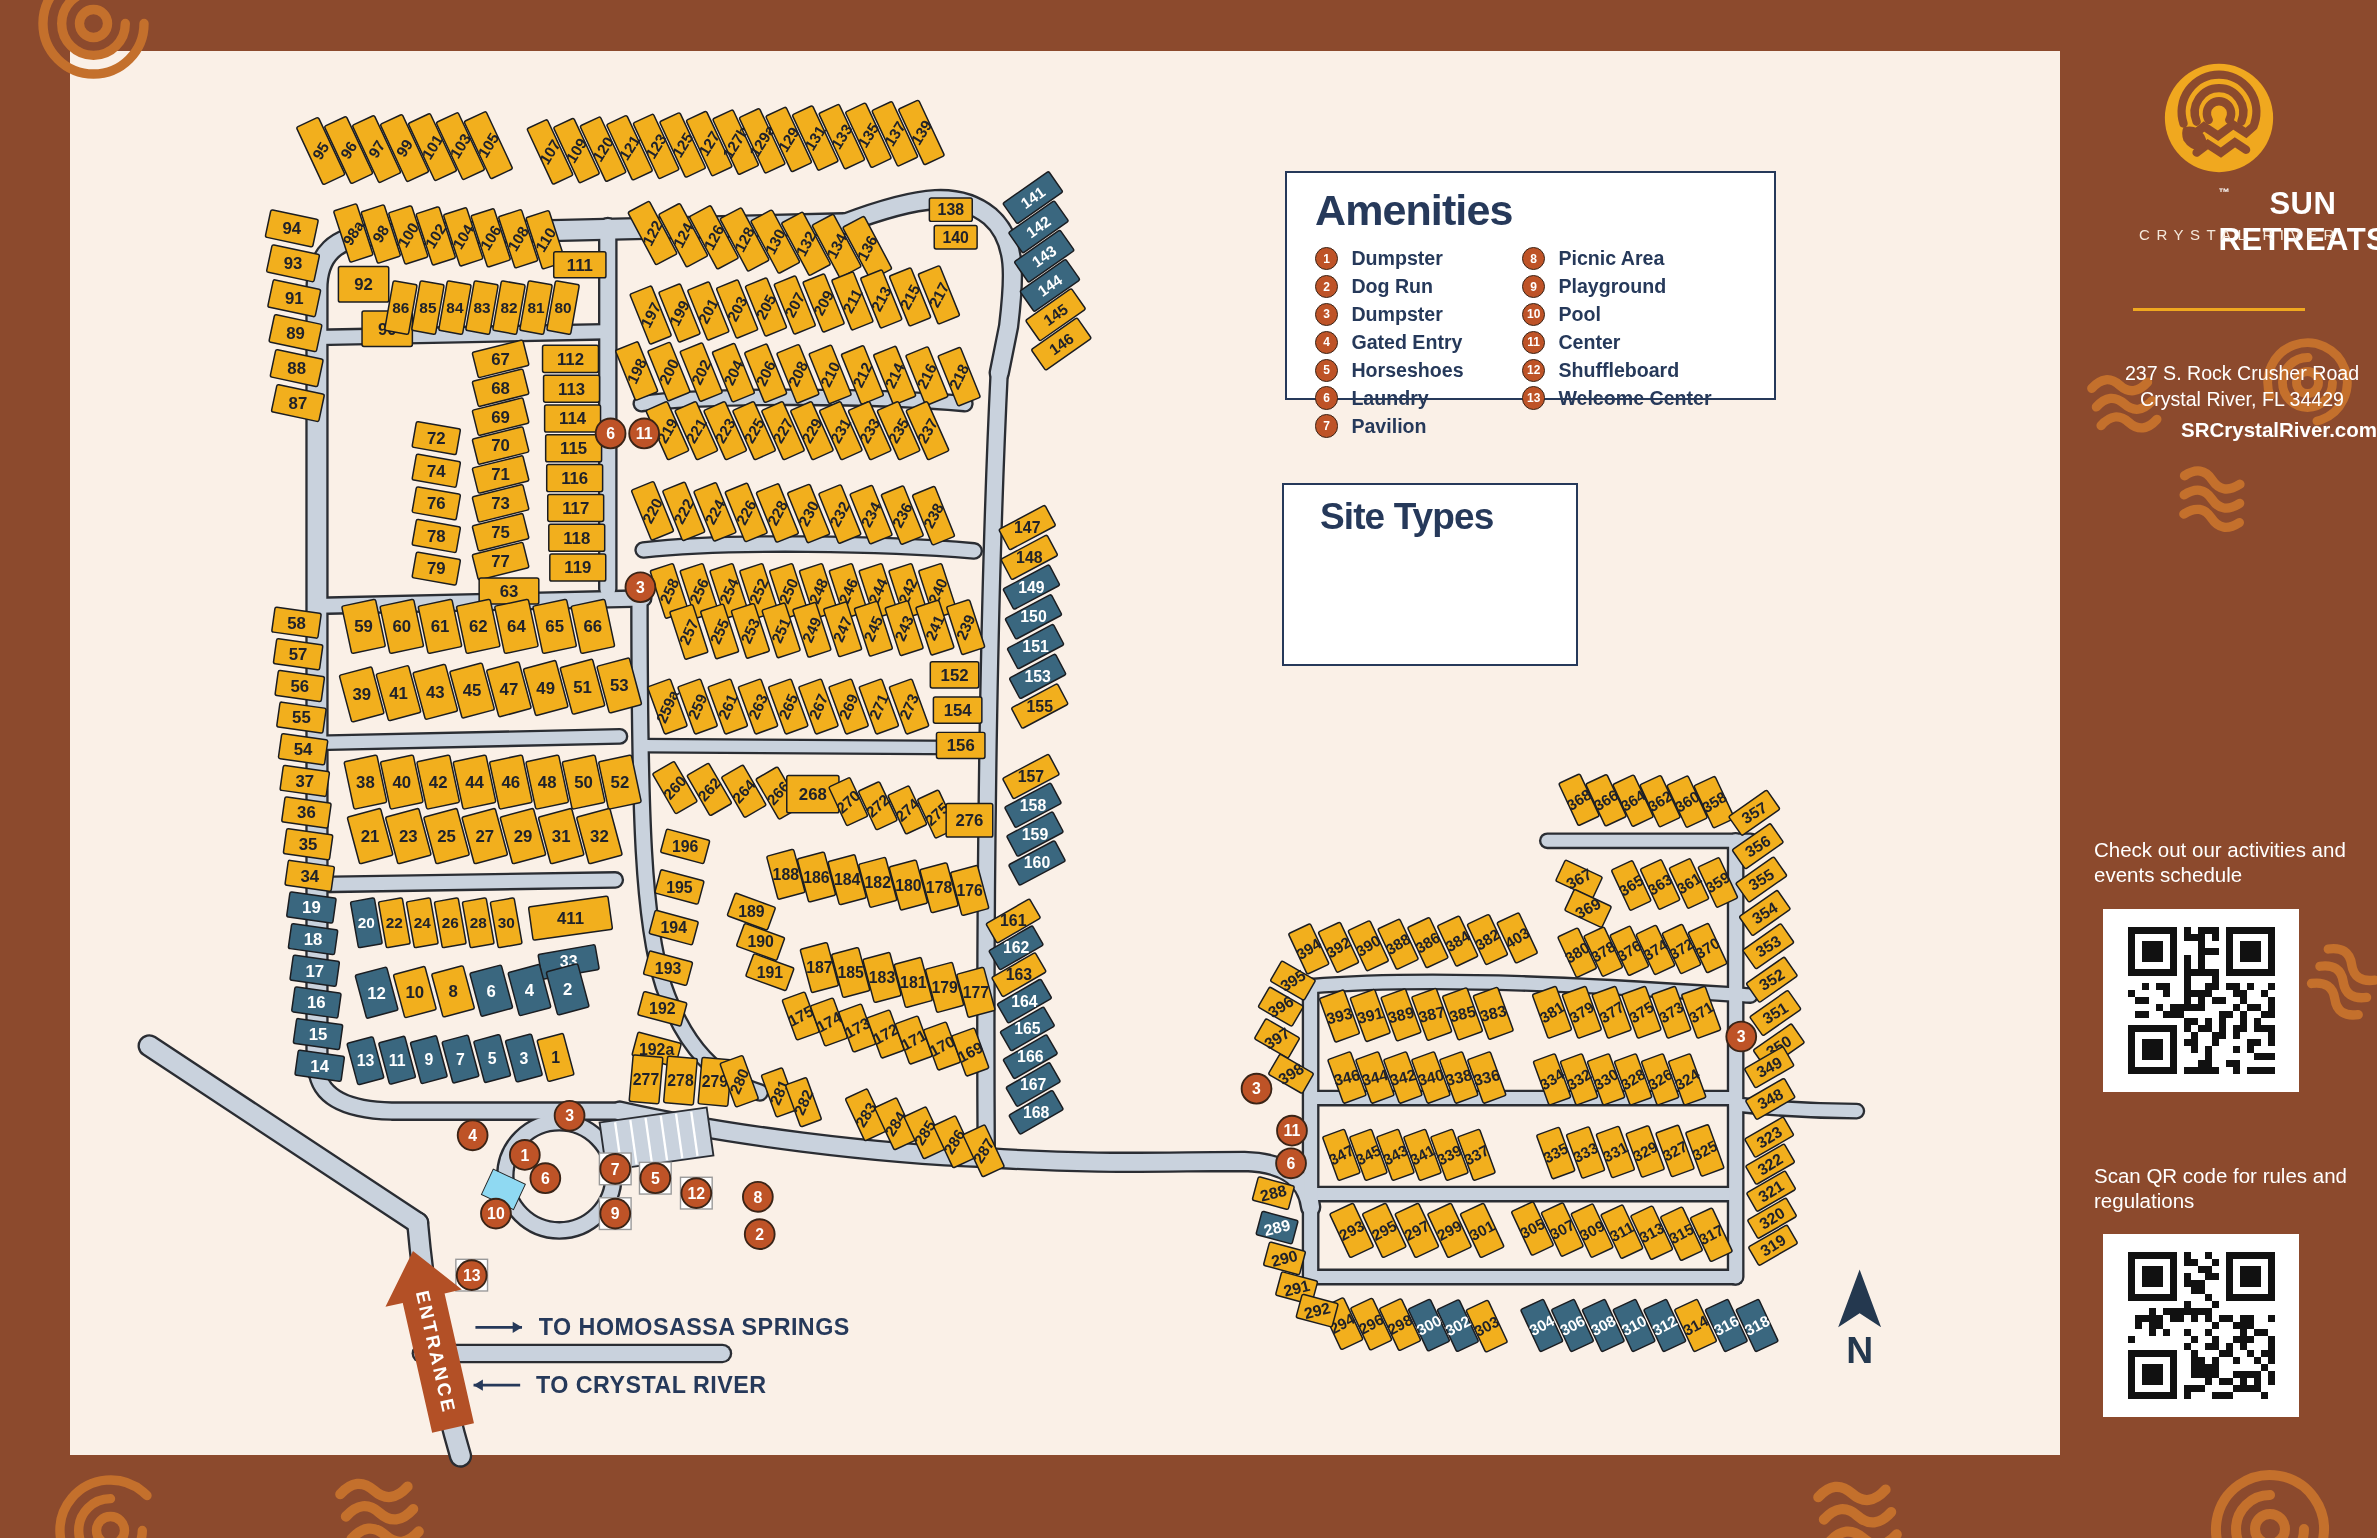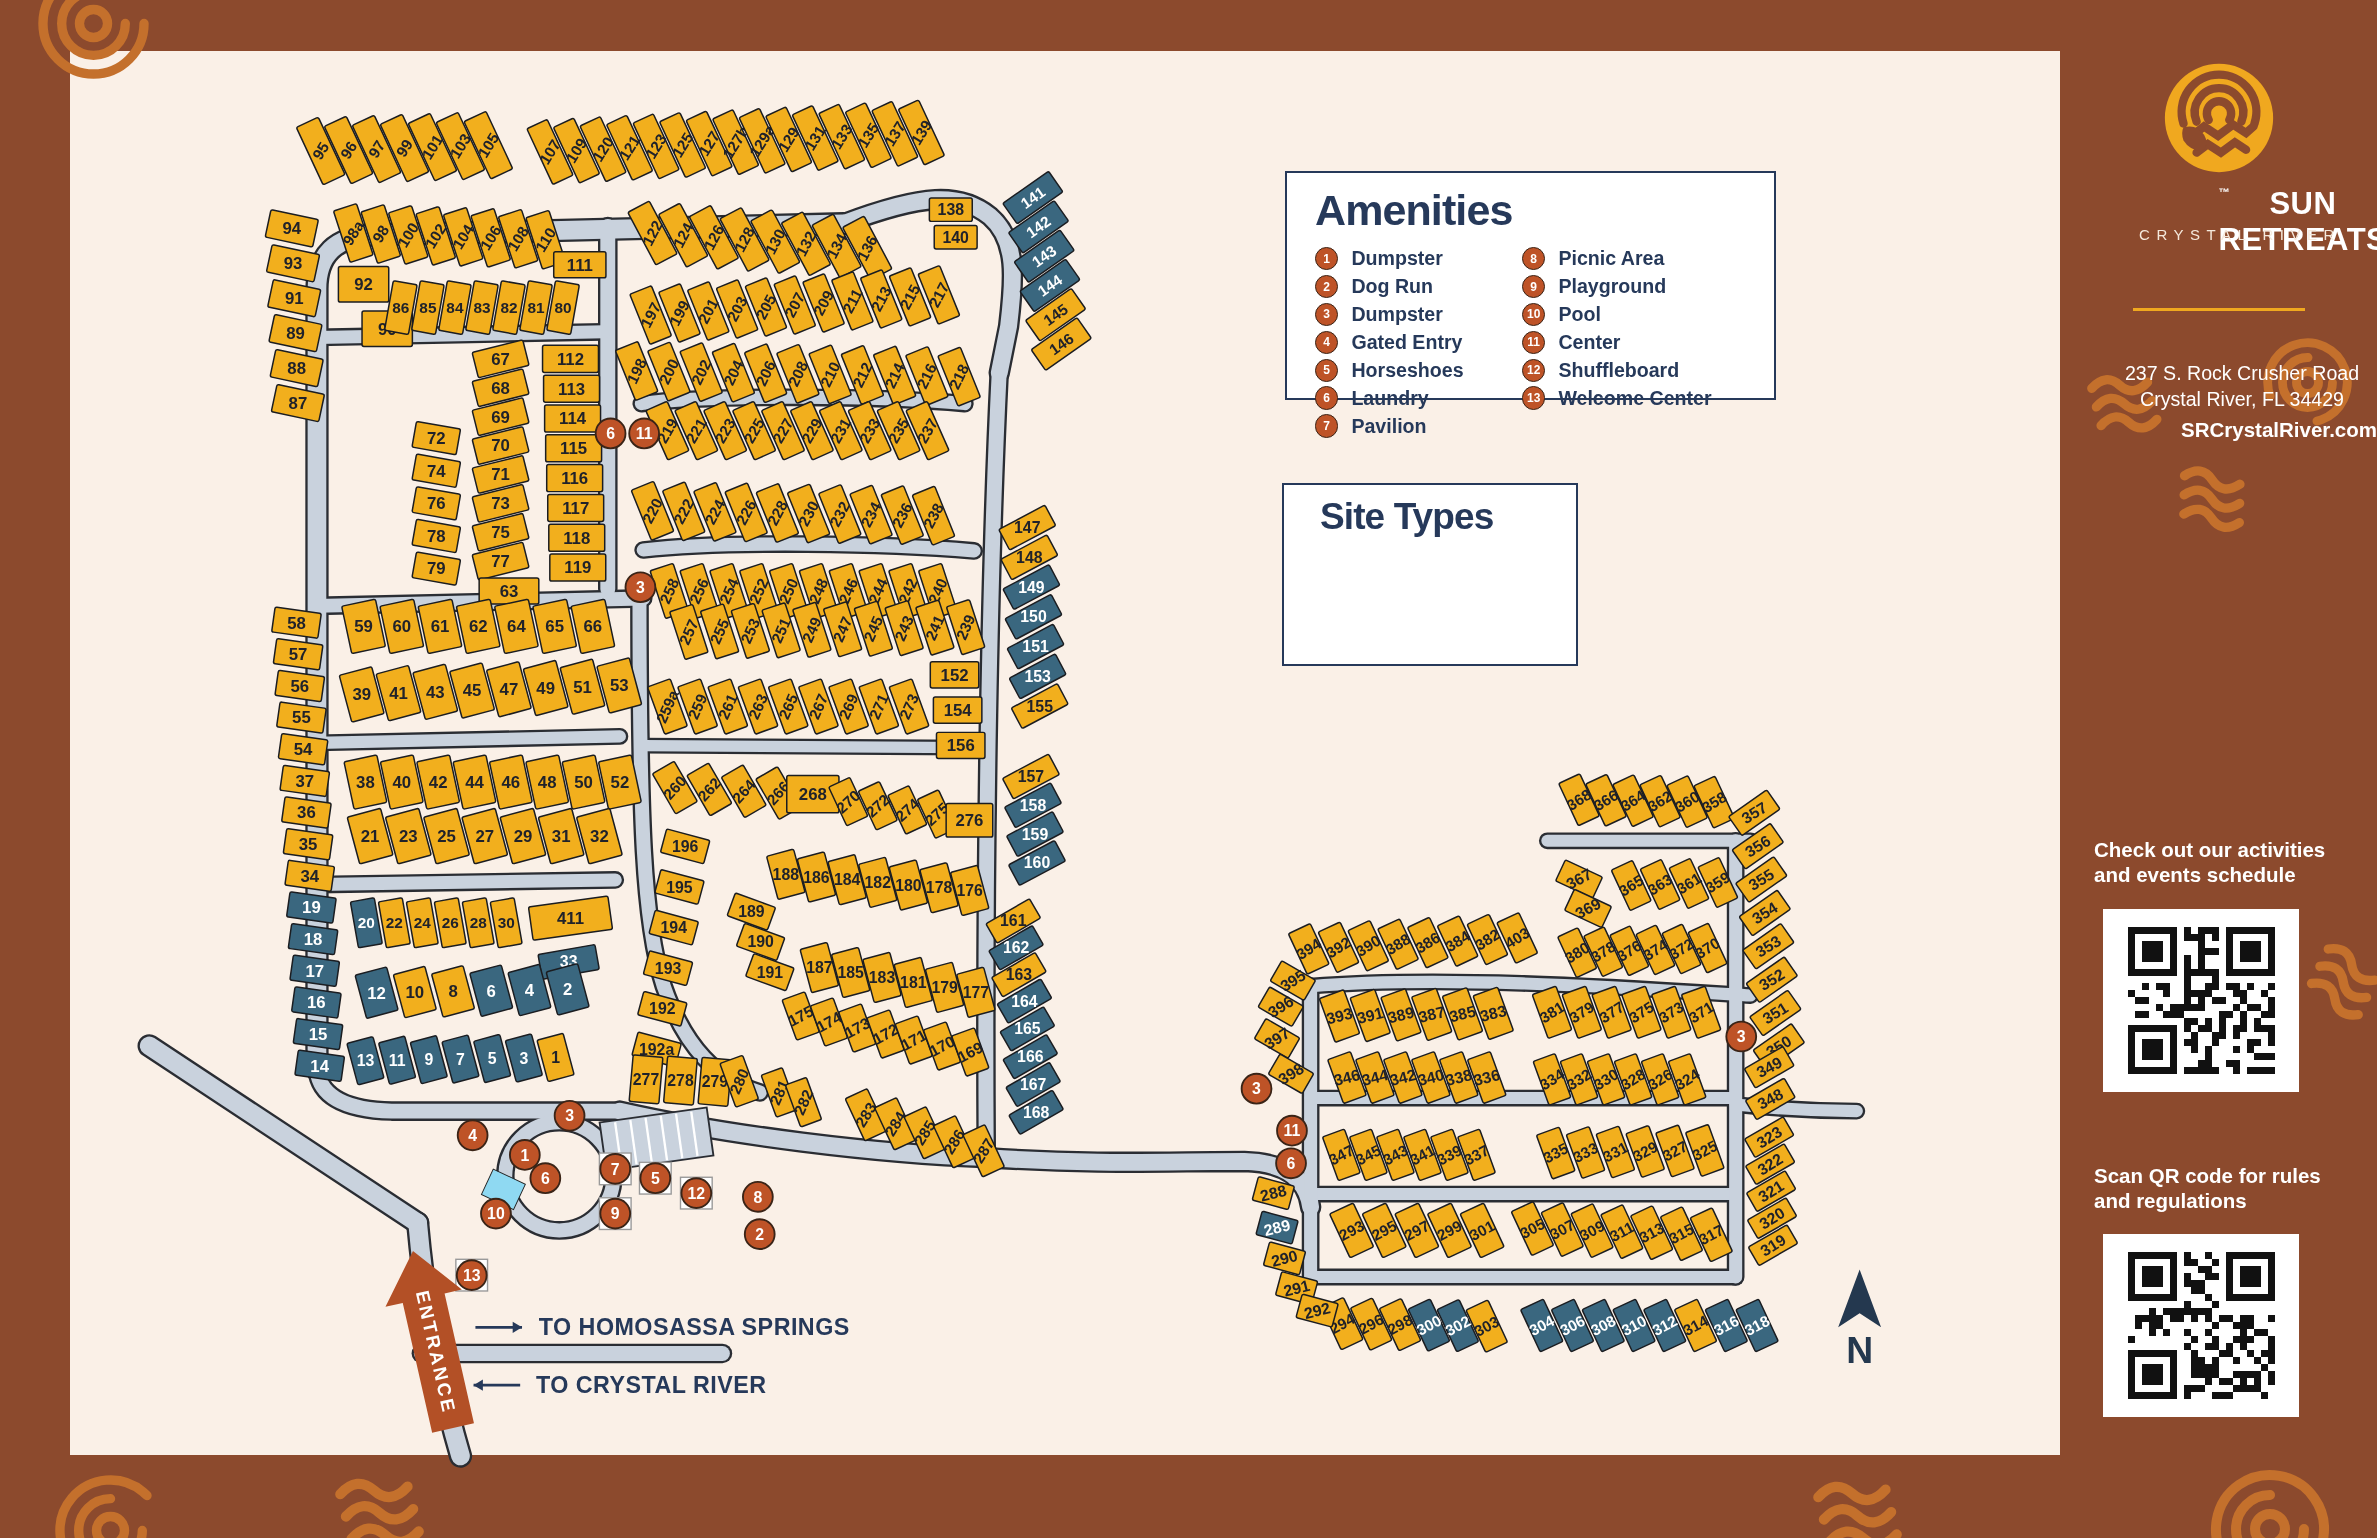--- a/index.html
+++ b/index.html
@@ -30,21 +30,21 @@
   .st-swatch.teal{background:var(--teal);}
   .st-label{color:var(--navy);font-size:20.5px;font-weight:700;margin-left:15px;}
   aside{position:absolute;left:2060px;top:0;width:317px;height:1538px;z-index:4;}
   aside *{position:absolute;}
   .brand{top:186px;left:0;width:317px;text-align:center;color:#fff;font-size:31px;font-weight:800;letter-spacing:0.5px;}
   .brand sup{font-size:11.2px;}
   .brand-sub{top:226px;left:0;width:360px;text-align:center;color:#F5E9DC;font-size:15px;font-weight:400;letter-spacing:6.5px;}
   .divider{top:308px;left:73px;width:172px;height:2.8px;background:var(--gold);}
   .addr{left:0;width:364px;text-align:center;color:#fff;font-size:19.6px;}
   .web{left:0;width:317px;text-align:right;color:#fff;font-size:20.5px;font-weight:800;}
-  .qr-head{left:34px;width:261px;color:#fff;font-size:20.5px;font-weight:700;line-height:25px;}
+  .qr-head{left:34px;width:261px;color:#fff;font-size:20.5px;font-weight:400;line-height:25px;}
   .qr-card{left:43px;width:196px;height:183px;background:#fff;display:flex;align-items:center;justify-content:center;}
   .motif{position:absolute;z-index:3;}
 </style>
 </head>
 <body>
 
 <div class="page">
   <div class="panel"></div>
 
   <svg id="map-svg" viewBox="0 0 2550 1650">

